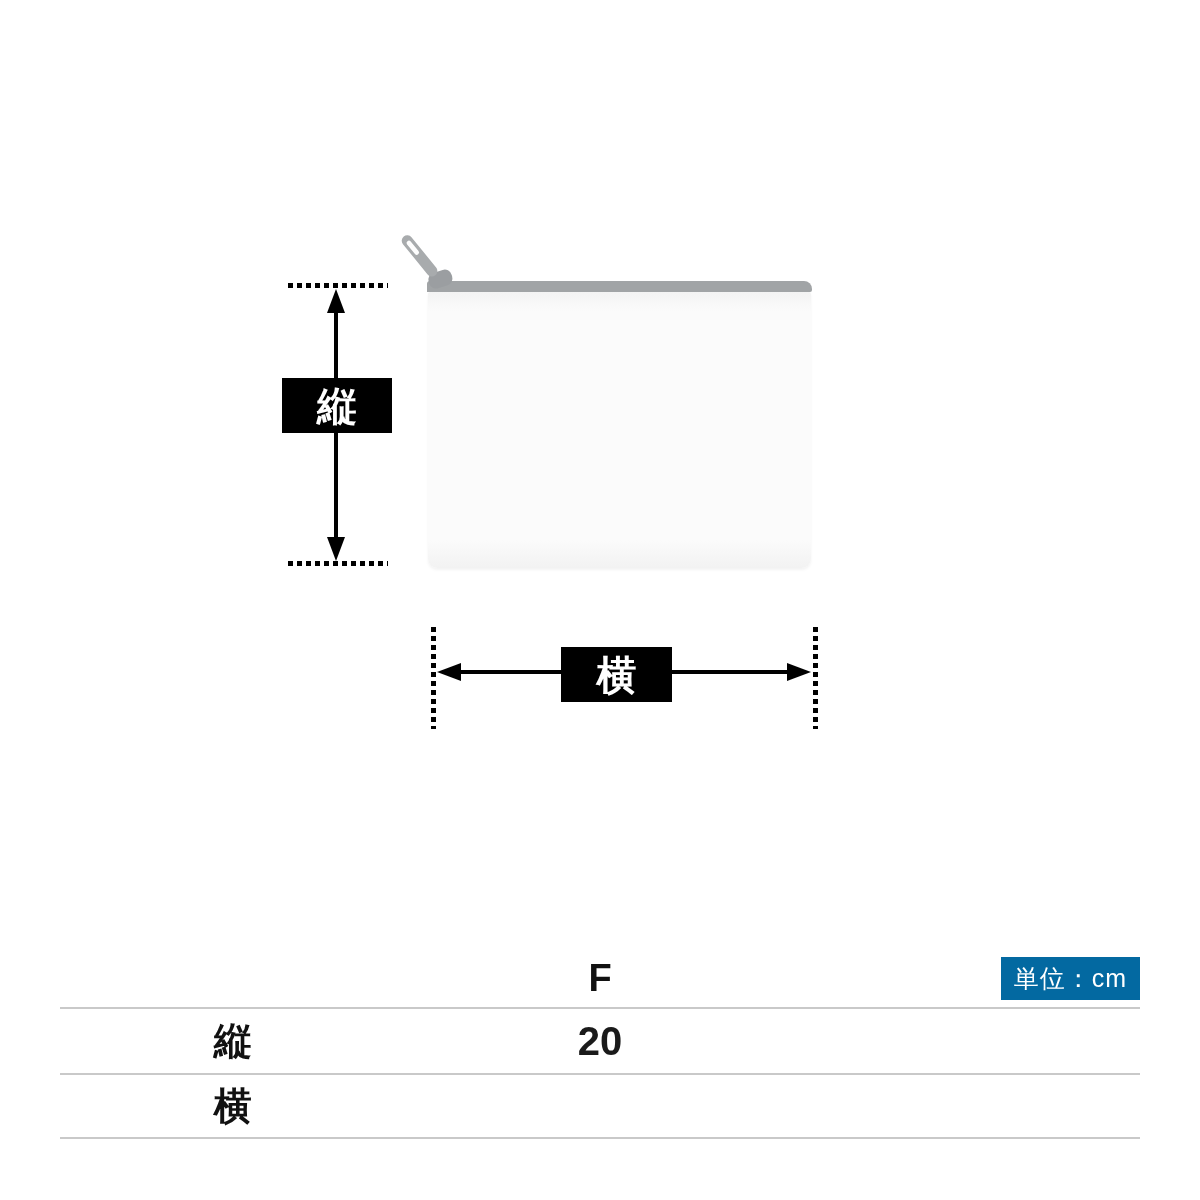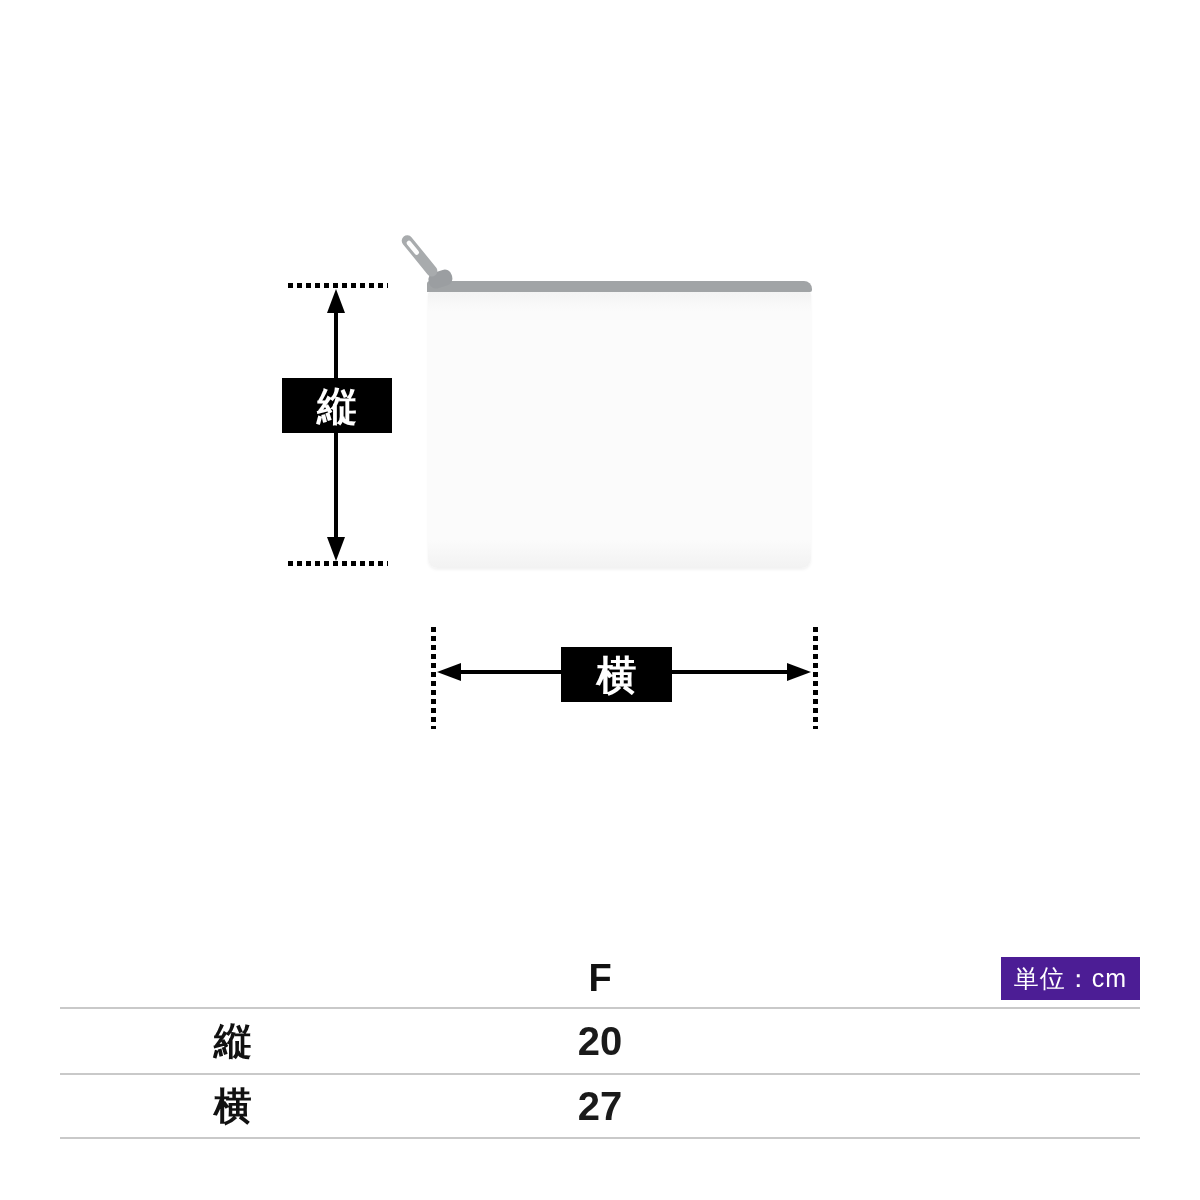--- a/index.html
+++ b/index.html
@@ -34,21 +34,21 @@
     position:absolute;background:#000;color:#fff;
     display:flex;align-items:center;justify-content:center;
     font-size:40px;font-weight:bold;line-height:1;
   }
   .dim-label.v{left:282px;top:378px;width:110px;height:55px;}
   .dim-label.h{left:561px;top:647px;width:111px;height:55px;}
   
   .size-table{position:absolute;left:60px;top:950px;width:1080px;}
   .unit-badge{
     position:absolute;right:0;top:7px;height:43px;
-    background:#4c1d95;color:#fff;font-size:25px;line-height:43px;
+    background:#0369a1;color:#fff;font-size:25px;line-height:43px;
     padding:0 13px;box-sizing:border-box;letter-spacing:1px;
   }
   .t-row{display:flex;align-items:center;box-sizing:border-box;}
   .t-head{height:57px;}
   .t-body{height:66px;border-top:2px solid #c9c9c9;}
   .t-body:last-child{border-bottom:2px solid #c9c9c9;}
   .c-label{width:32%;text-align:center;font-size:38px;font-weight:bold;color:#111;}
   .c-value{width:36%;text-align:center;font-size:40px;font-weight:bold;color:#1a1a1a;}
   .c-spacer{width:32%;}
   .size-header{width:36%;text-align:center;font-size:38px;font-weight:bold;color:#111;}
@@ -100,18 +100,17 @@
     </div>
 
     <div class="t-row t-body">
       <div class="c-label">縦</div>
       <div class="c-value">20</div>
       <div class="c-spacer"></div>
     </div>
 
     <div class="t-row t-body">
       <div class="c-label">横</div>
-      <div class="c-value">27</div>
       <div class="c-spacer"></div>
     </div>
   </div>
 
 </div>
 
 </body></html>

